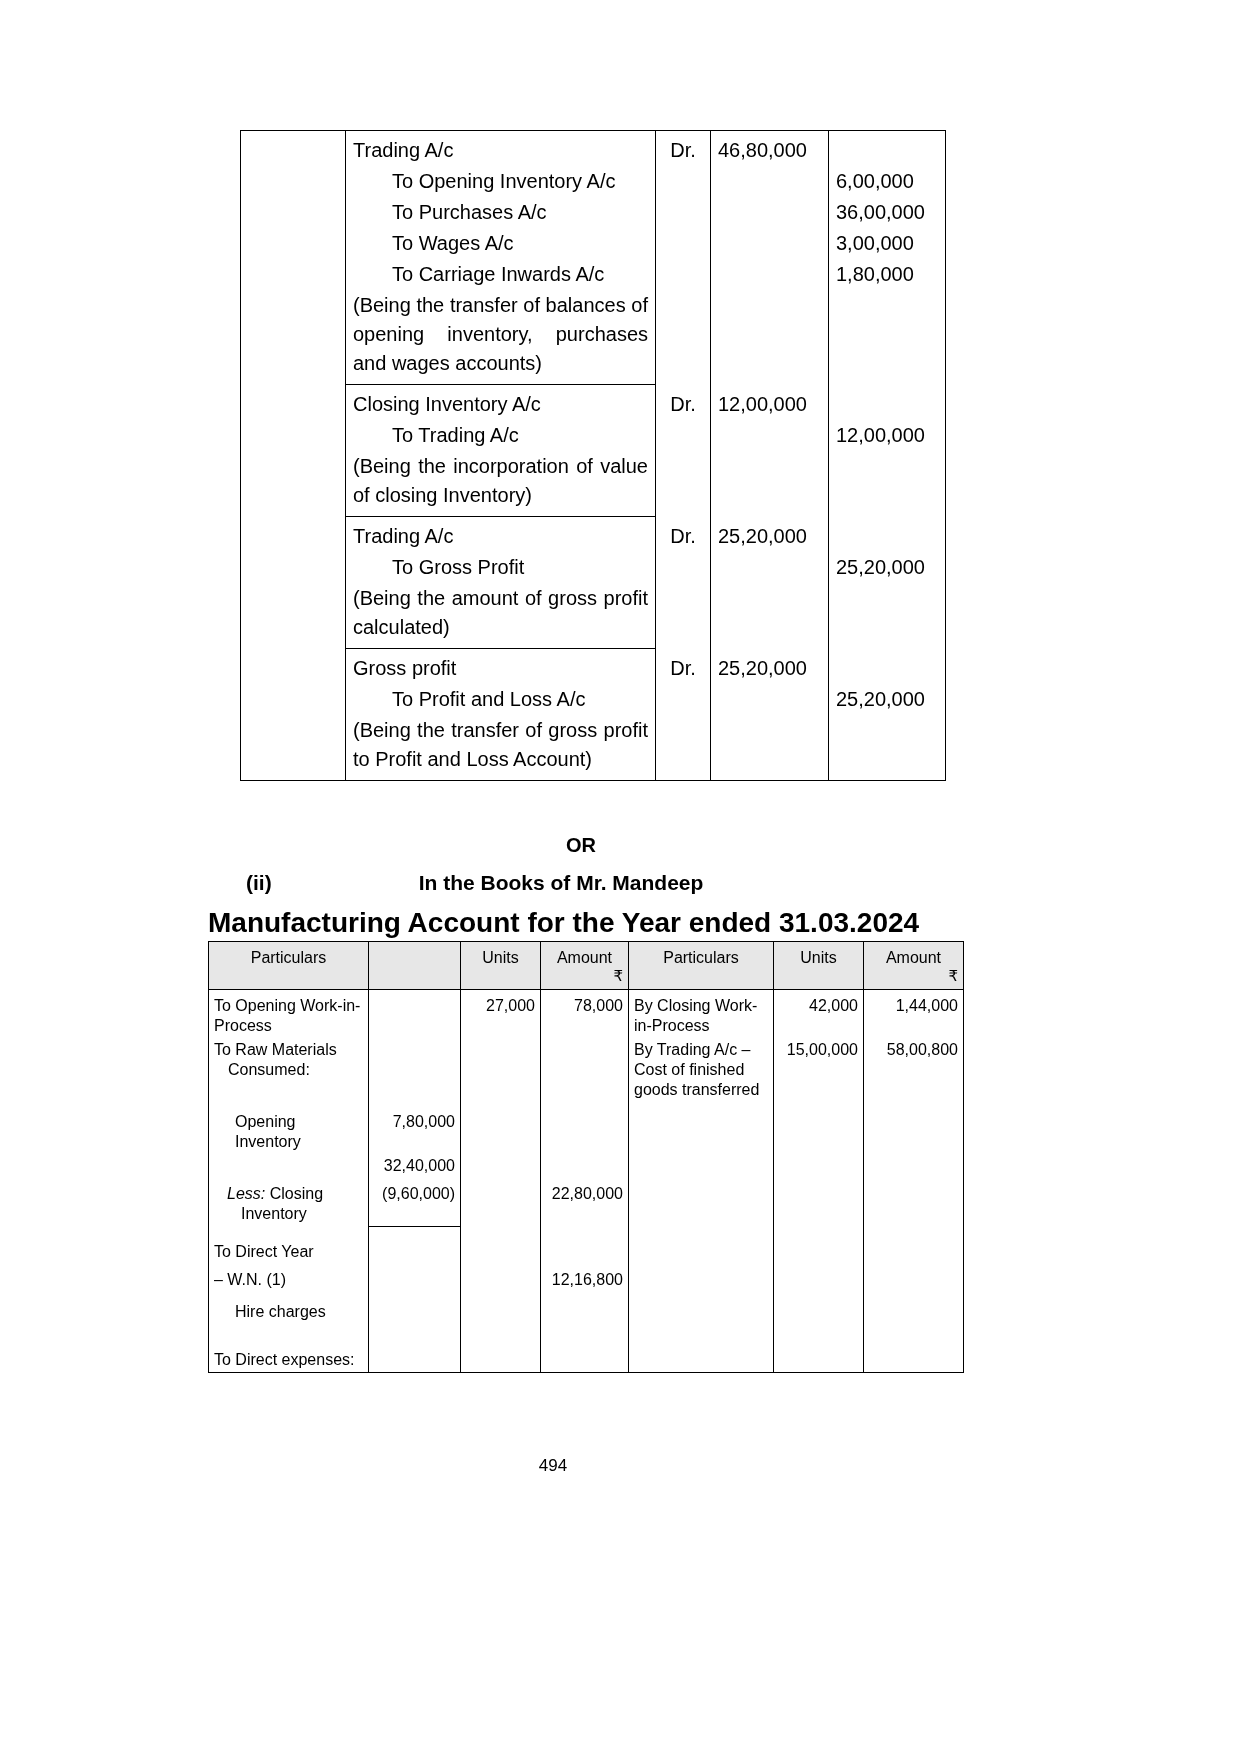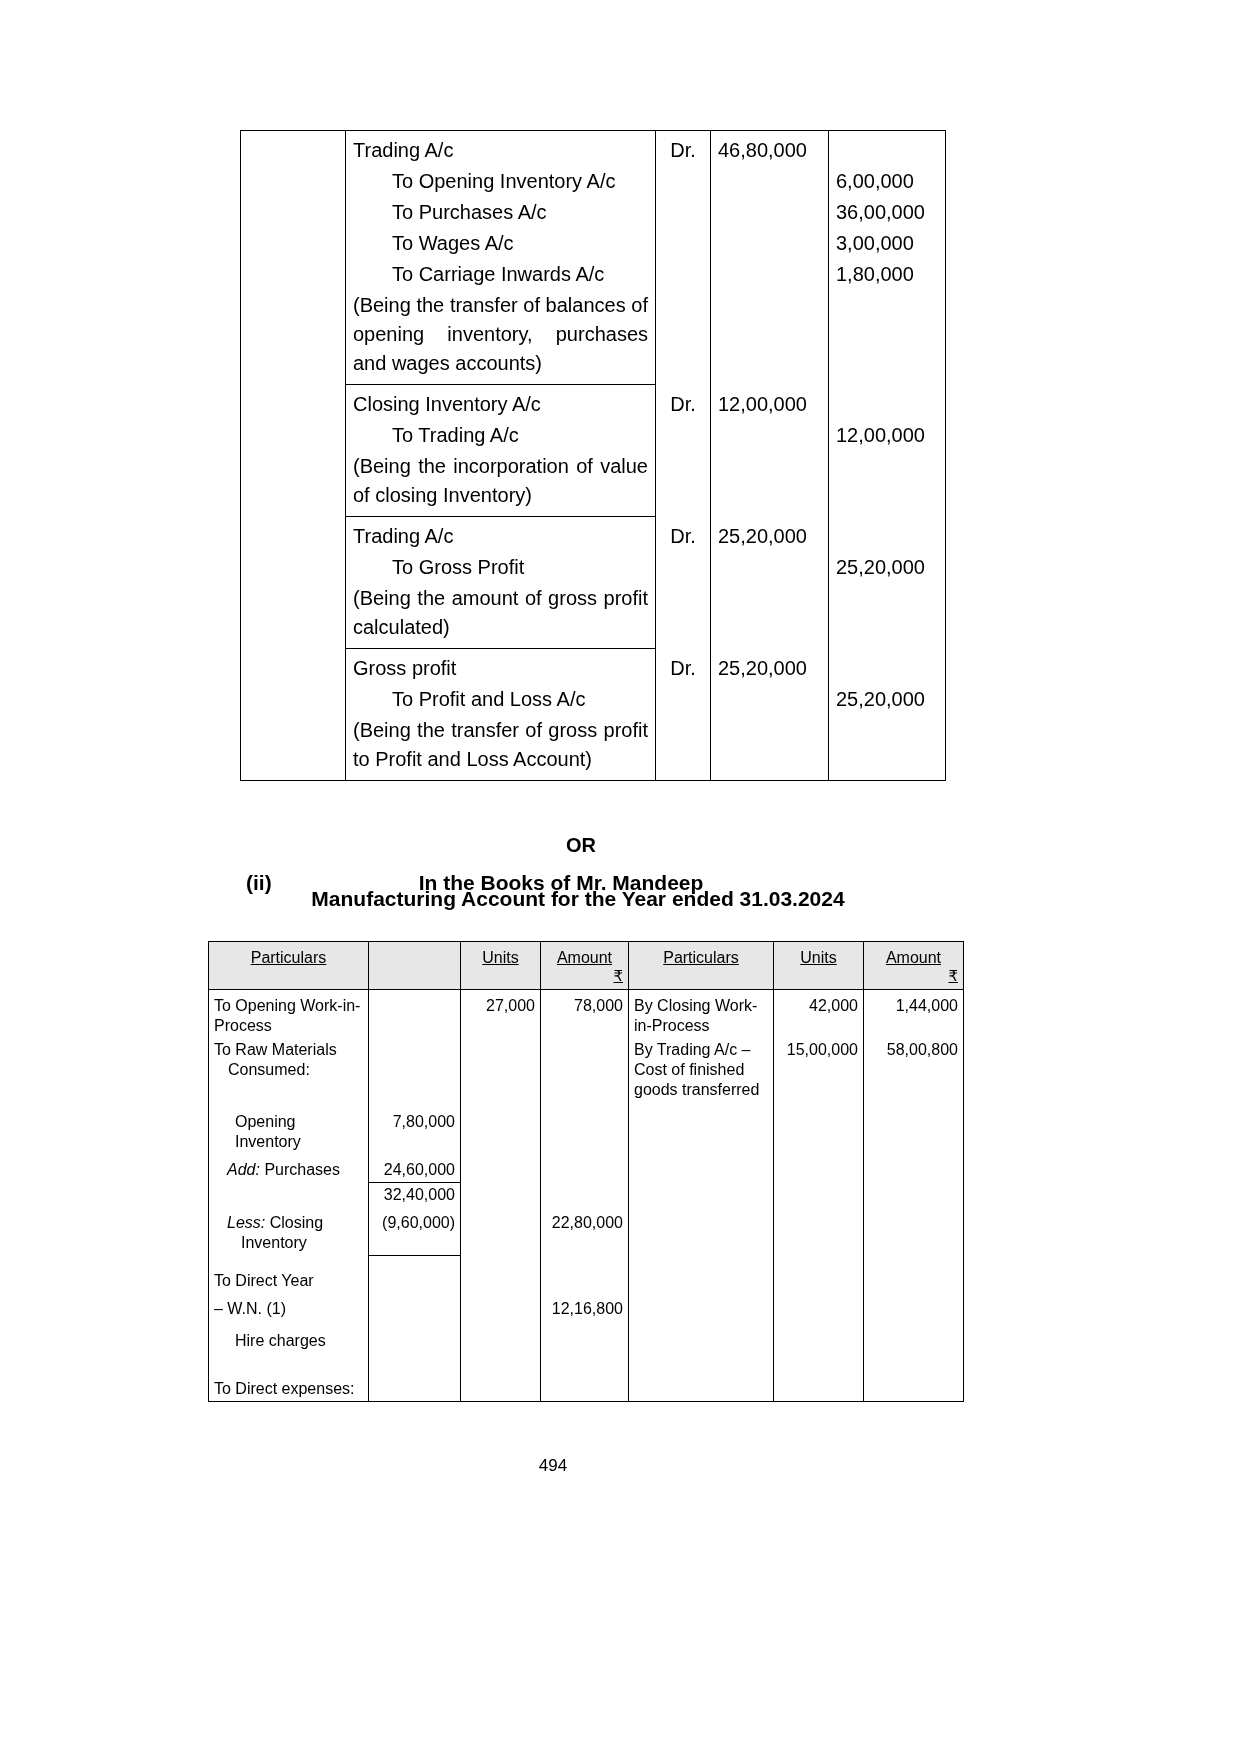--- a/index.html
+++ b/index.html
@@ -17,27 +17,27 @@
   .j-to .c-part{padding-left:46px;}
   .j-narr .c-part{text-align:justify;padding-bottom:6px;}
   .j-sep .c-part{border-bottom:1.5px solid #000;}
   .j-wrap .part-text{display:block;width:226px;text-align:justify;}
 
   
   .h-or{position:absolute;left:208px;top:834px;width:746px;text-align:center;font-weight:bold;font-size:20px;}
   .h-sec{position:absolute;left:208px;top:871px;width:706px;height:30px;}
   .h-num{position:absolute;left:38px;top:0;font-weight:bold;font-size:21px;}
   .h-title{display:block;text-align:center;font-weight:bold;font-size:21px;}
-  .h-sub{position:absolute;left:208px;top:887px;width:740px;text-align:center;font-weight:bold;font-size:21px;}
+  .h-sub{position:absolute;left:208px;top:907px;width:740px;text-align:left;font-weight:bold;font-size:28px;}
 
   
   .mfg{position:absolute;left:208px;top:941px;width:755px;border-collapse:collapse;
        table-layout:fixed;font-size:16px;border:1.5px solid #000;}
   .mfg th{border:1.5px solid #000;background:#e7e7e7;font-weight:normal;
-          padding:6px 5px 4px;vertical-align:top;line-height:19px;text-decoration:underline;}
+          padding:6px 5px 4px;vertical-align:top;line-height:19px;}
   .mfg td{border-left:1.5px solid #000;border-right:1.5px solid #000;
           vertical-align:top;padding:2px 5px;line-height:20px;}
   .hlabel{text-align:center;}
   .hrup{text-align:right;font-size:15px;line-height:18px;
         font-family:"DejaVu Sans","Liberation Sans",sans-serif;}
   td.m-lsub,td.m-lunits,td.m-lamt,td.m-runits,td.m-ramt{text-align:right;}
   td.m-lp,td.m-rp{text-align:left;}
   .ind1{padding-left:26px !important;}
   .ind2{padding-left:18px !important;}
   .hang{padding-left:19px !important;text-indent:-14px;}
@@ -245,29 +245,20 @@
       <tr class="gap-sm">
         <td class="m-lp ind1">Opening Inventory</td>
         <td class="m-lsub">7,80,000</td>
         <td class="m-lunits"></td>
         <td class="m-lamt"></td>
         <td class="m-rp"></td>
         <td class="m-runits"></td>
         <td class="m-ramt"></td>
       </tr>
 
-      <tr class="gap-xs">
-        <td class="m-lp ind2"><span class="ital">Add:</span> <span>Purchases</span></td>
-        <td class="m-lsub sum-line">24,60,000</td>
-        <td class="m-lunits"></td>
-        <td class="m-lamt"></td>
-        <td class="m-rp"></td>
-        <td class="m-runits"></td>
-        <td class="m-ramt"></td>
-      </tr>
 
       <tr>
         <td class="m-lp"></td>
         <td class="m-lsub">32,40,000</td>
         <td class="m-lunits"></td>
         <td class="m-lamt"></td>
         <td class="m-rp"></td>
         <td class="m-runits"></td>
         <td class="m-ramt"></td>
       </tr>

